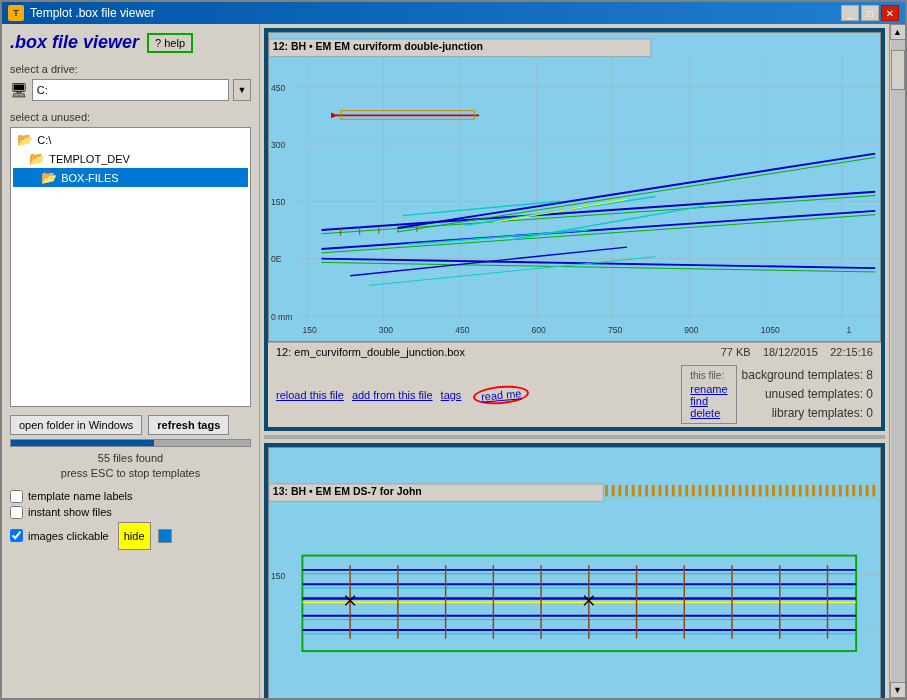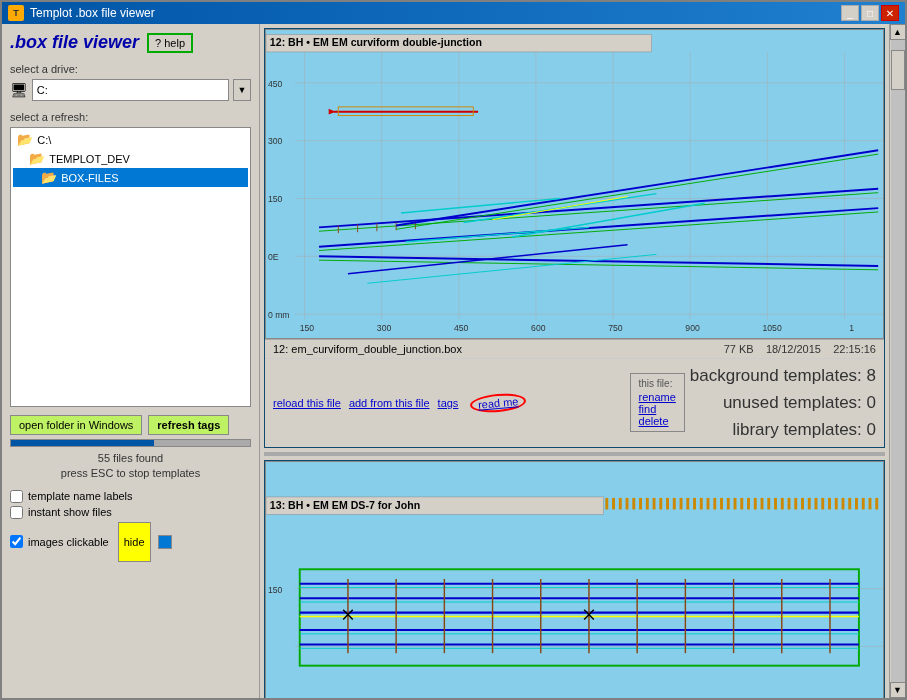--- a/index.html
+++ b/index.html
@@ -146,21 +146,21 @@
     .folder-icon { font-size: 13px; }
     .folder-icon.open { color: #ffbb00; }
     .bottom-buttons {
       display: flex;
       gap: 6px;
       margin-top: 8px;
       margin-bottom: 4px;
     }
     .open-folder-btn, .refresh-btn {
       border: 1px solid #888;
-      background: #bef264;
+      background: #e5e5e5;
       padding: 3px 8px;
       font-size: 11px;
       cursor: pointer;
     }
     .refresh-btn { font-weight: bold; }
     .search-bar {
       height: 8px;
       background: #aaa;
       border: 1px solid #888;
       margin-bottom: 4px;
@@ -187,21 +187,21 @@
     .checkbox-row {
       display: flex;
       align-items: center;
       gap: 5px;
       font-size: 11px;
     }
     .checkbox-row input { width: 13px; height: 13px; }
     .hide-btn {
       background: #ffff00;
       border: 1px solid #888;
-      padding: 13px 5px;
+      padding: 7px 5px;
       font-size: 11px;
       cursor: pointer;
       margin-left: 4px;
     }
     .hide-icon {
       width: 14px; height: 14px;
       border: 1px solid #888;
       background: #0078d4;
       display: inline-block;
       vertical-align: middle;
@@ -229,21 +229,21 @@
       position: relative;
     }
     .scroll-thumb {
       width: 14px; height: 40px;
       background: #d4d0c8;
       border: 1px solid #888;
       position: absolute; top: 10px;
     }
     .file-block {
       margin: 4px;
-      border: 1px solid #0c4a6e;
+      border: 4px solid #0c4a6e;
       background: #e8e8e8;
     }
     .file-diagram {
       background: #87ceeb;
       border: 1px solid #888;
       position: relative;
       overflow: hidden;
     }
     .diagram-1 {
       height: 310px;
@@ -281,21 +281,21 @@
     .this-file-popup {
       border: 1px solid #888;
       background: #d4d0c8;
       padding: 4px 8px;
       font-size: 11px;
     }
     .popup-label { font-size: 10px; color: #555; margin-bottom: 2px; }
     .popup-links { display: flex; flex-direction: column; }
     .popup-links a { color: #0000cc; text-decoration: underline; font-size: 11px; }
     .template-stats {
-      font-size: 17px;
+      font-size: 12px;
       color: #333;
       text-align: right;
       line-height: 1.6;
     }
     .read-me-circle {
       display: inline-block;
       border: 2px solid red;
       border-radius: 50%;
       padding: 1px 6px;
       color: #0000cc;
@@ -346,21 +346,21 @@
         <button class="help-btn">? help</button>
       </div>
 
       <div class="section-label">select a drive:</div>
       <div class="drive-select-row">
         <span class="drive-icon">🖥</span>
         <input class="drive-select" type="text" value="C:" style="">
         <div class="drive-dropdown">▼</div>
       </div>
 
-      <div class="folder-label">select a refresh:</div>
+      <div class="folder-label">select a unused:</div>
       <div class="folder-tree">
         <div class="folder-item">
           <span class="folder-icon open">📂</span>
           <span>C:\</span>
         </div>
         <div class="folder-item" style="padding-left:16px">
           <span class="folder-icon open">📂</span>
           <span>TEMPLOT_DEV</span>
         </div>
         <div class="folder-item selected" style="padding-left:28px">

